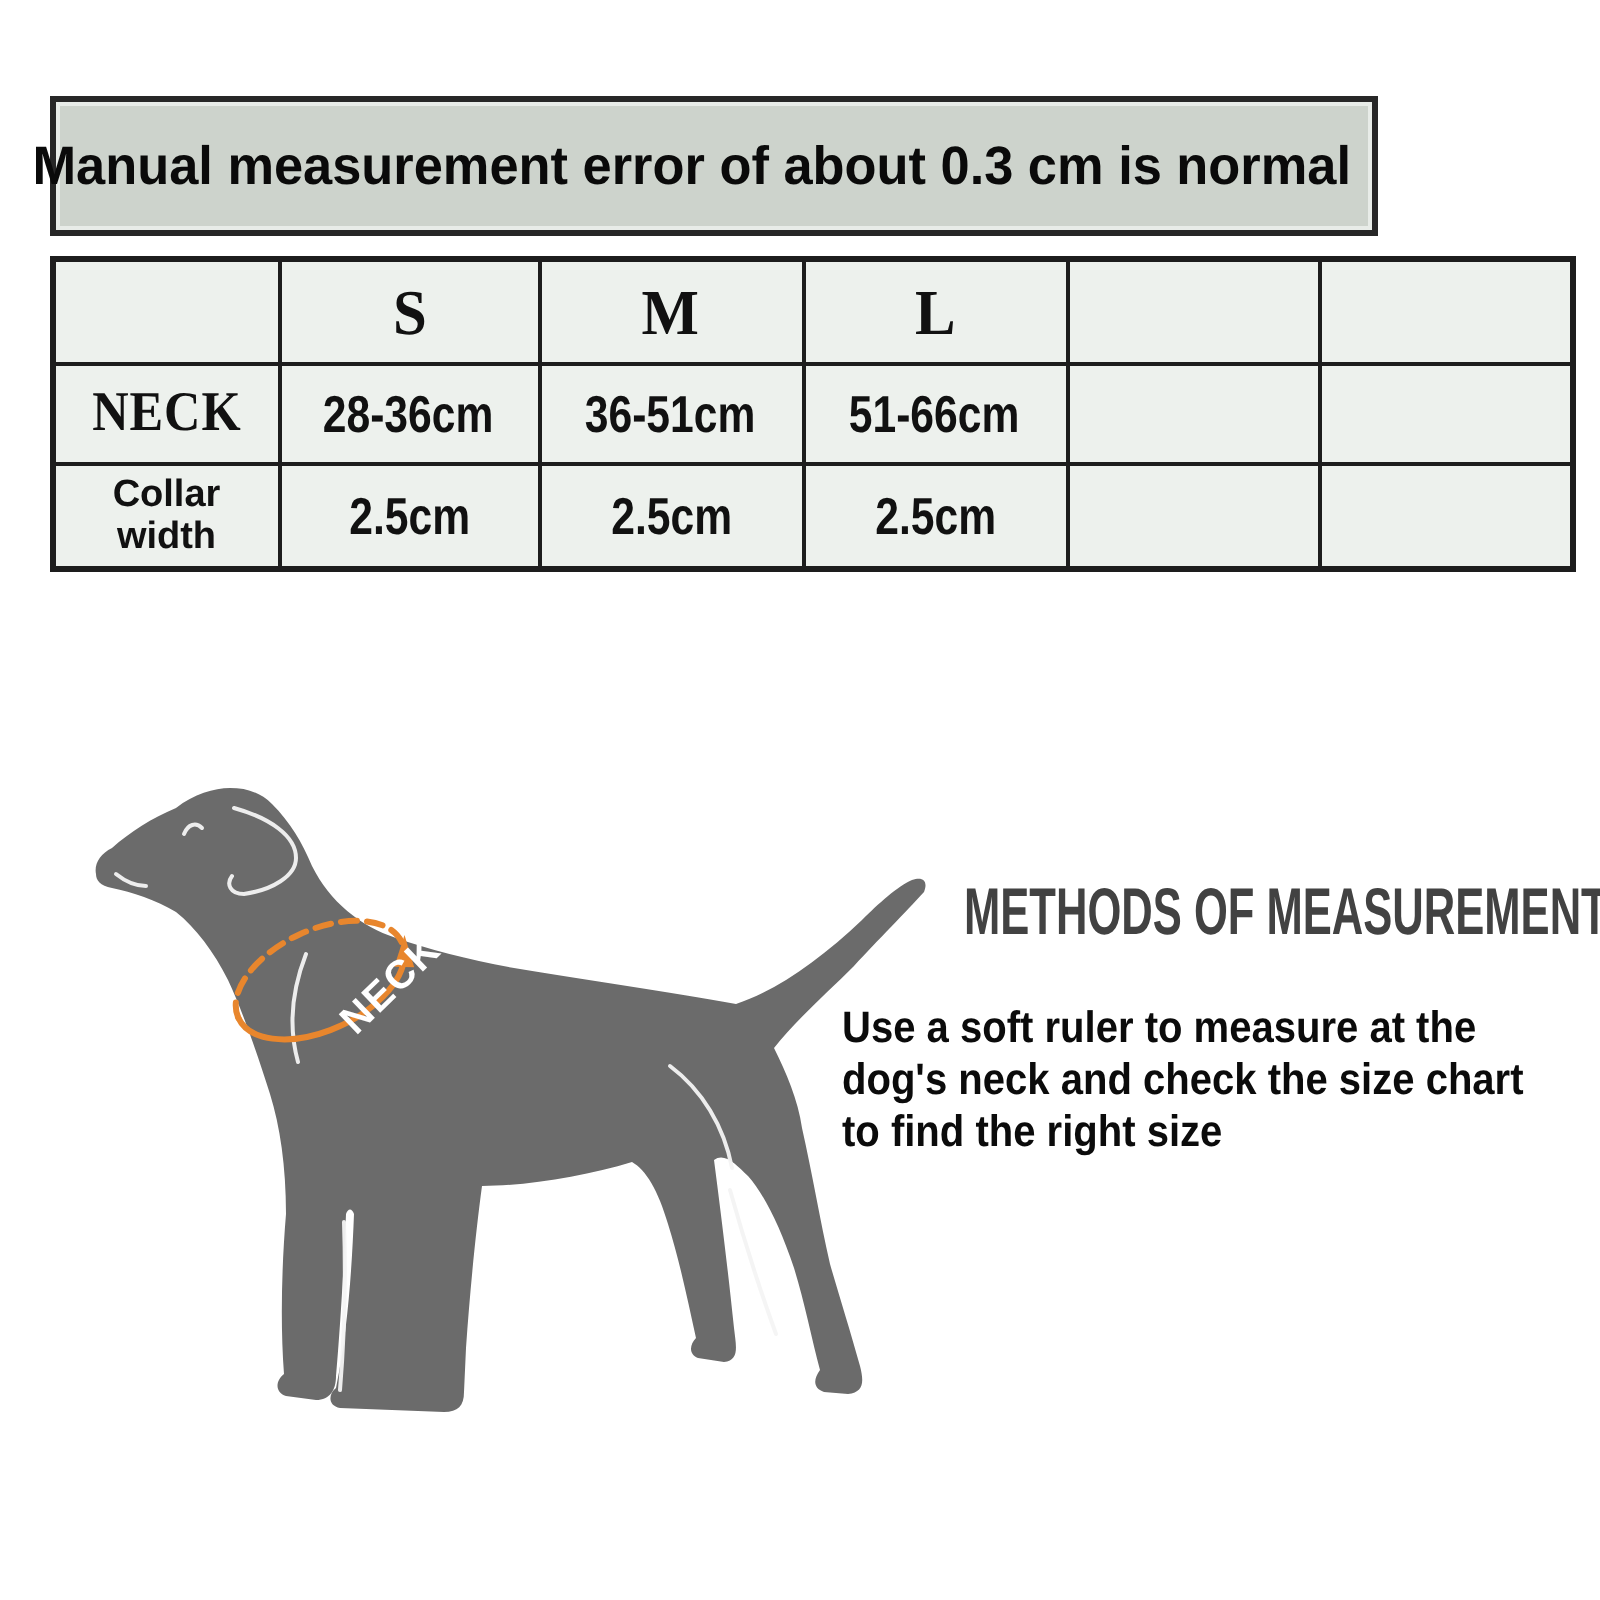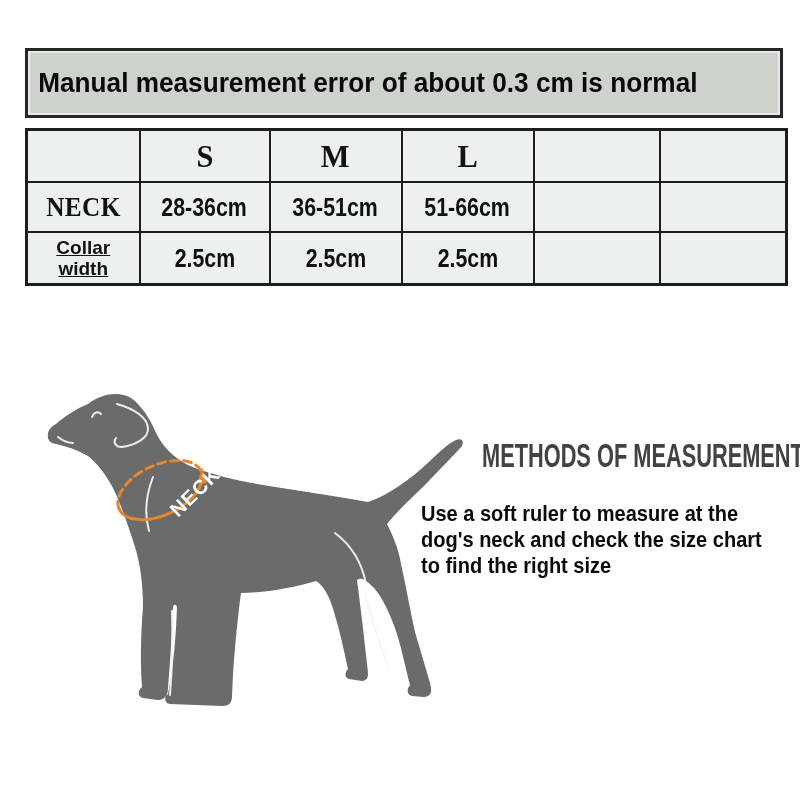--- a/index.html
+++ b/index.html
@@ -2,42 +2,42 @@
 <html><head>
 <meta charset="utf-8">
 <style>
   html,body{margin:0;padding:0;}
   body{
     width:800px;height:800px;position:relative;background:#ffffff;
     font-family:"Liberation Sans",sans-serif;overflow:hidden;
   }
   
   .banner{
-    position:absolute;left:25px;top:48px;width:758px;height:70px;
+    position:absolute;left:25px;top:48px;width:664px;height:70px;
     background:#cdd3cc;border:3px solid #272727;box-sizing:border-box;
     box-shadow:inset 0 0 0 2px #e8ece8;
-    display:flex;align-items:center;justify-content:flex-start;
+    display:flex;align-items:center;justify-content:flex-end;
   }
   .banner-text{
     font-weight:bold;font-size:27px;color:#0a0a0a;letter-spacing:0px;
     white-space:nowrap;transform:scaleX(.97);
   }
   
   table.size{
     position:absolute;left:25px;top:128px;width:760px;
     border-collapse:collapse;table-layout:fixed;
     background:#edf1ed;border:3px solid #1d1d1d;
   }
   table.size td{
     border:2px solid #1d1d1d;text-align:center;vertical-align:middle;
     padding:0;color:#111;overflow:hidden;
   }
   tr.r-head td{height:50px;}
   tr.r-neck td{height:48px;}
-  tr.r-collar td{height:50px;text-decoration:underline;}
+  tr.r-collar td{height:50px;}
   .hdr{
     font-family:"Liberation Serif",serif;font-weight:bold;font-size:32px;
     display:inline-block;transform:scaleX(.95);
   }
   .rowlabel-serif{
     font-family:"Liberation Serif",serif;font-weight:bold;font-size:28px;
     display:inline-block;transform:scaleX(.9);letter-spacing:.5px;
   }
   .rowlabel-sans{
     font-weight:bold;font-size:19px;line-height:21px;display:block;

